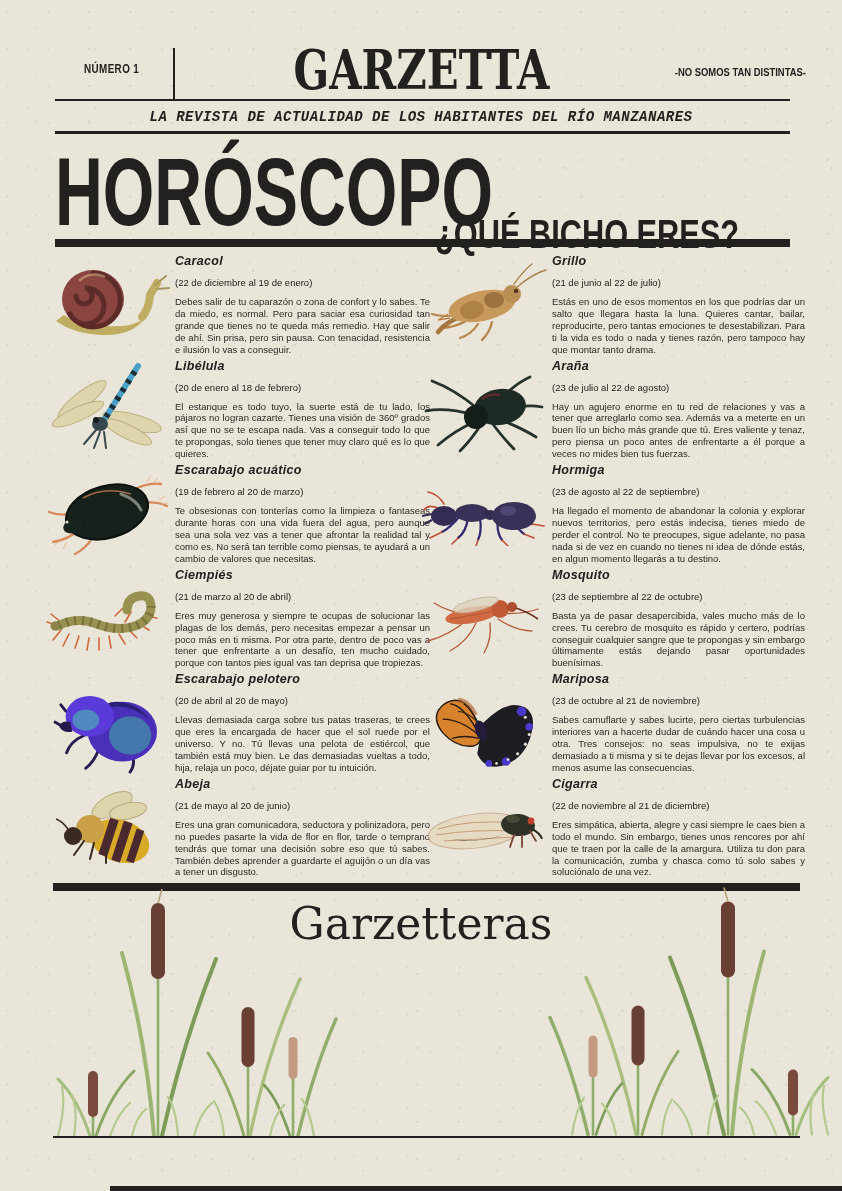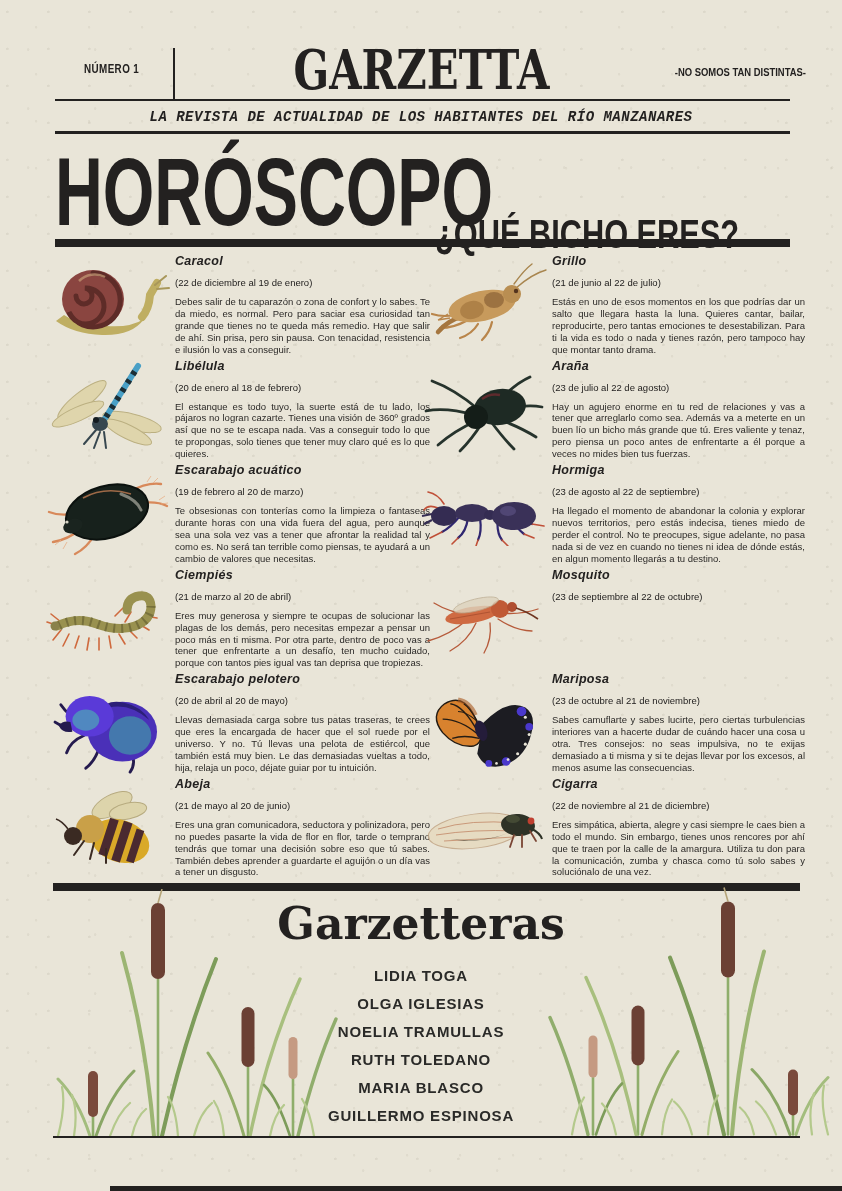--- a/index.html
+++ b/index.html
@@ -38,21 +38,21 @@
   .col-left{left:38px;width:394px;}
   .col-right{left:415px;width:392px;}
   .entry{display:flex;height:104.6px;}
   .entry-img{width:137px;flex:none;display:flex;align-items:center;justify-content:center;}
   .entry-text{flex:1;padding-right:2px;}
   .sign{margin:2px 0 0;font-size:12.5px;font-weight:700;font-style:italic;letter-spacing:.3px;}
   .dates{margin:9px 0 0;font-size:9.5px;}
   .btxt{margin:8px 0 0;font-size:9.5px;line-height:1.25;text-align:justify;color:#2b2927;}
   
   .f-bar{left:53px;top:883px;width:747px;height:8px;}
-  .f-title{left:0;top:898px;width:100%;text-align:center;font-family:"DejaVu Serif",serif;font-weight:700;font-size:44px;}
+  .f-title{left:0;top:898px;width:100%;text-align:center;font-family:"DejaVu Serif",serif;font-weight:400;font-size:44px;}
   .f-names{left:0;top:962px;width:100%;text-align:center;font-size:15px;font-weight:700;letter-spacing:.8px;line-height:28px;color:#2a2a28;}
   .f-names div{height:28px;}
   .f-line{left:53px;top:1136px;width:747px;height:2px;}
   .cattails-left{left:38px;top:889px;}
   .cattails-right{left:548px;top:886px;transform:scaleX(-1);}
   .bottom-strip{left:110px;bottom:0;width:732px;height:5px;background:#23211f;}
   svg{display:block;}
 </style>
 </head>
 <body>
@@ -306,20 +306,21 @@
           <path d="M30 40 L70 33" stroke="#a34a2c" stroke-width="1.2" opacity=".7"></path>
           <circle cx="80" cy="30" r="9" fill="#c05a36"></circle>
           <circle cx="92" cy="28" r="5" fill="#b04e30"></circle>
           <path d="M96 29 Q108 33 118 40" stroke="#6e3520" stroke-width="1.6" fill="none"></path>
           <ellipse cx="56" cy="26" rx="23" ry="6" transform="rotate(-14 56 26)" fill="#ddd3bd" opacity=".8" stroke="#b8a88c" stroke-width=".8"></ellipse>
         </svg>
       </div>
       <div class="entry-text">
         <h3 class="sign">Mosquito</h3>
         <p class="dates">(23 de septiembre al 22 de octubre)</p>
+        <p class="btxt">Basta ya de pasar desapercibida, vales mucho más de lo crees. Tu cerebro de mosquito es rápido y certero, podrías conseguir cualquier sangre que te propongas y sin embargo últimamente estás dejando pasar oportunidades buenísimas.</p>
       </div>
     </article>
 
     <article class="entry">
       <div class="entry-img">
         <svg width="122" height="100" viewBox="0 0 122 104">
           <path d="M60 52 Q86 26 104 36 Q116 44 110 64 Q104 88 82 96 Q62 102 54 84 Z" fill="#1c1c22"></path>
           <g fill="#4a38cc">
             <circle cx="100" cy="40" r="5"></circle>
               <circle cx="108" cy="56" r="4"></circle>
@@ -432,24 +433,16 @@
         <path d="M52 247 Q40 210 20 190" stroke="#a3bd7d" stroke-width="3"></path>
         <path d="M252 247 Q240 210 226 196" stroke="#7d9c5a" stroke-width="2.6"></path>
         <path d="M260 247 Q276 180 298 130" stroke="#90ad6c" stroke-width="3.4"></path>
         <path d="M20 247 Q28 216 24 198 M36 247 Q40 222 34 206 M72 247 Q80 224 92 214 M94 247 Q98 228 108 220 M140 247 Q138 220 130 208 M156 247 Q162 224 174 214 M186 247 Q184 224 176 212 M232 247 Q236 226 246 216 M276 247 Q272 222 264 210" stroke="#b4c98c" stroke-width="2.2"></path>
       </g>
     </svg>
   </div>
 
   <div class="abs f-title">Garzetteras</div>
 
-  <div class="abs f-names">
-    <div>LIDIA TOGA</div>
-    <div>OLGA IGLESIAS</div>
-    <div>NOELIA TRAMULLAS</div>
-    <div>RUTH TOLEDANO</div>
-    <div>MARIA BLASCO</div>
-    <div>GUILLERMO ESPINOSA</div>
-  </div>
 
   <div class="abs rule f-line"></div>
   <div class="abs bottom-strip"></div>
 </div>
 
 </body></html>

